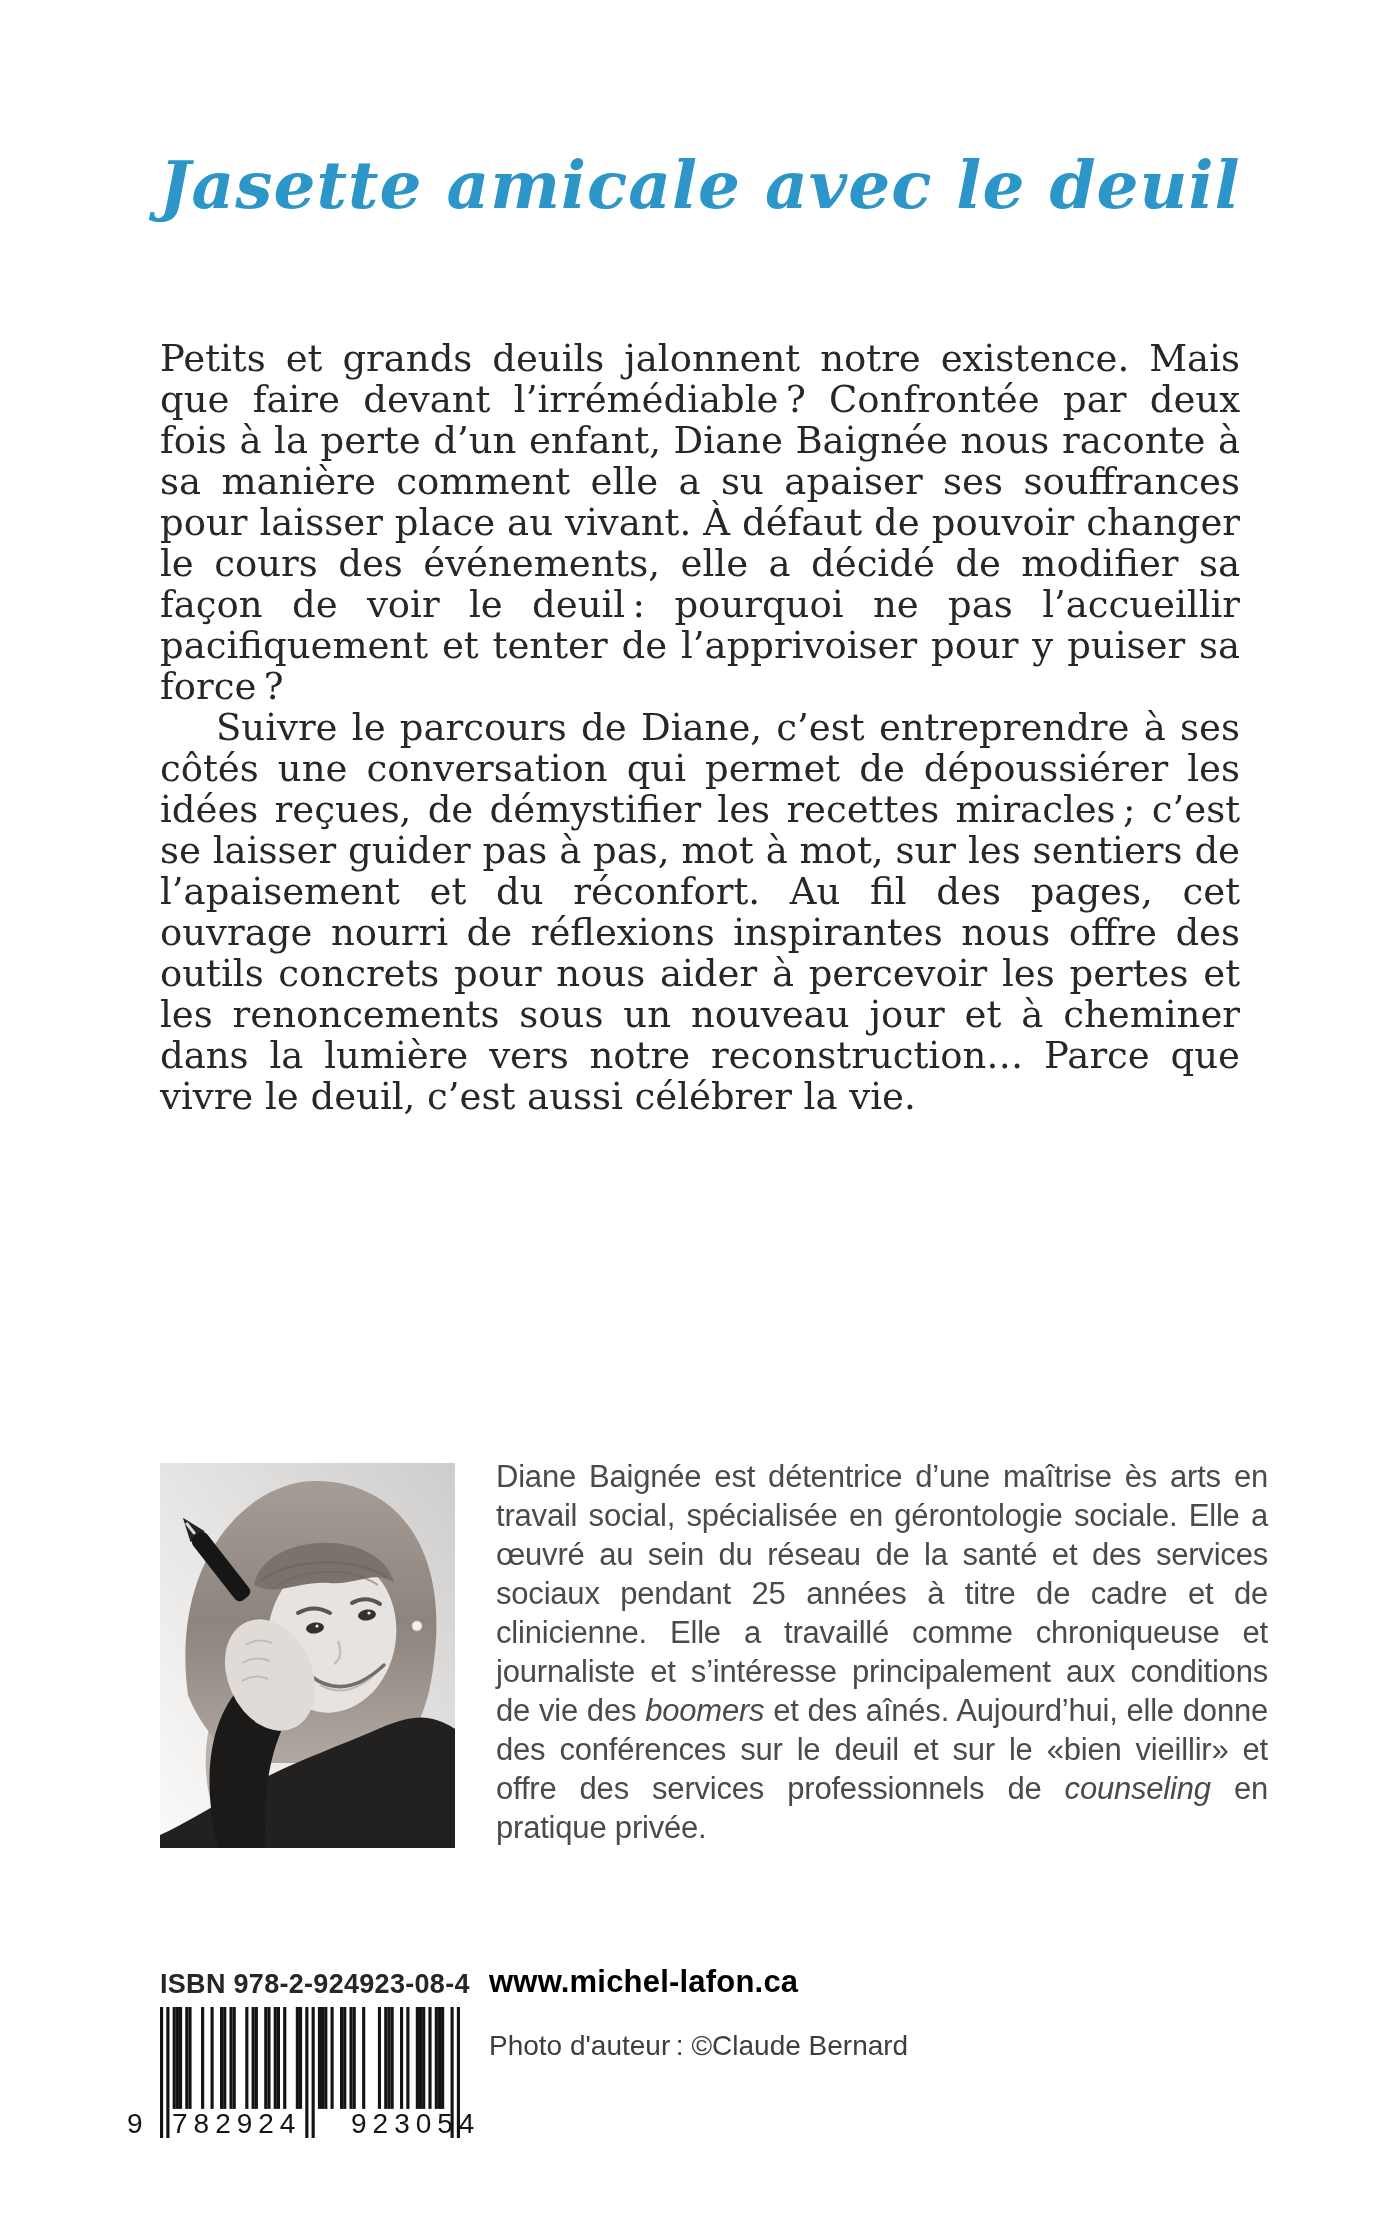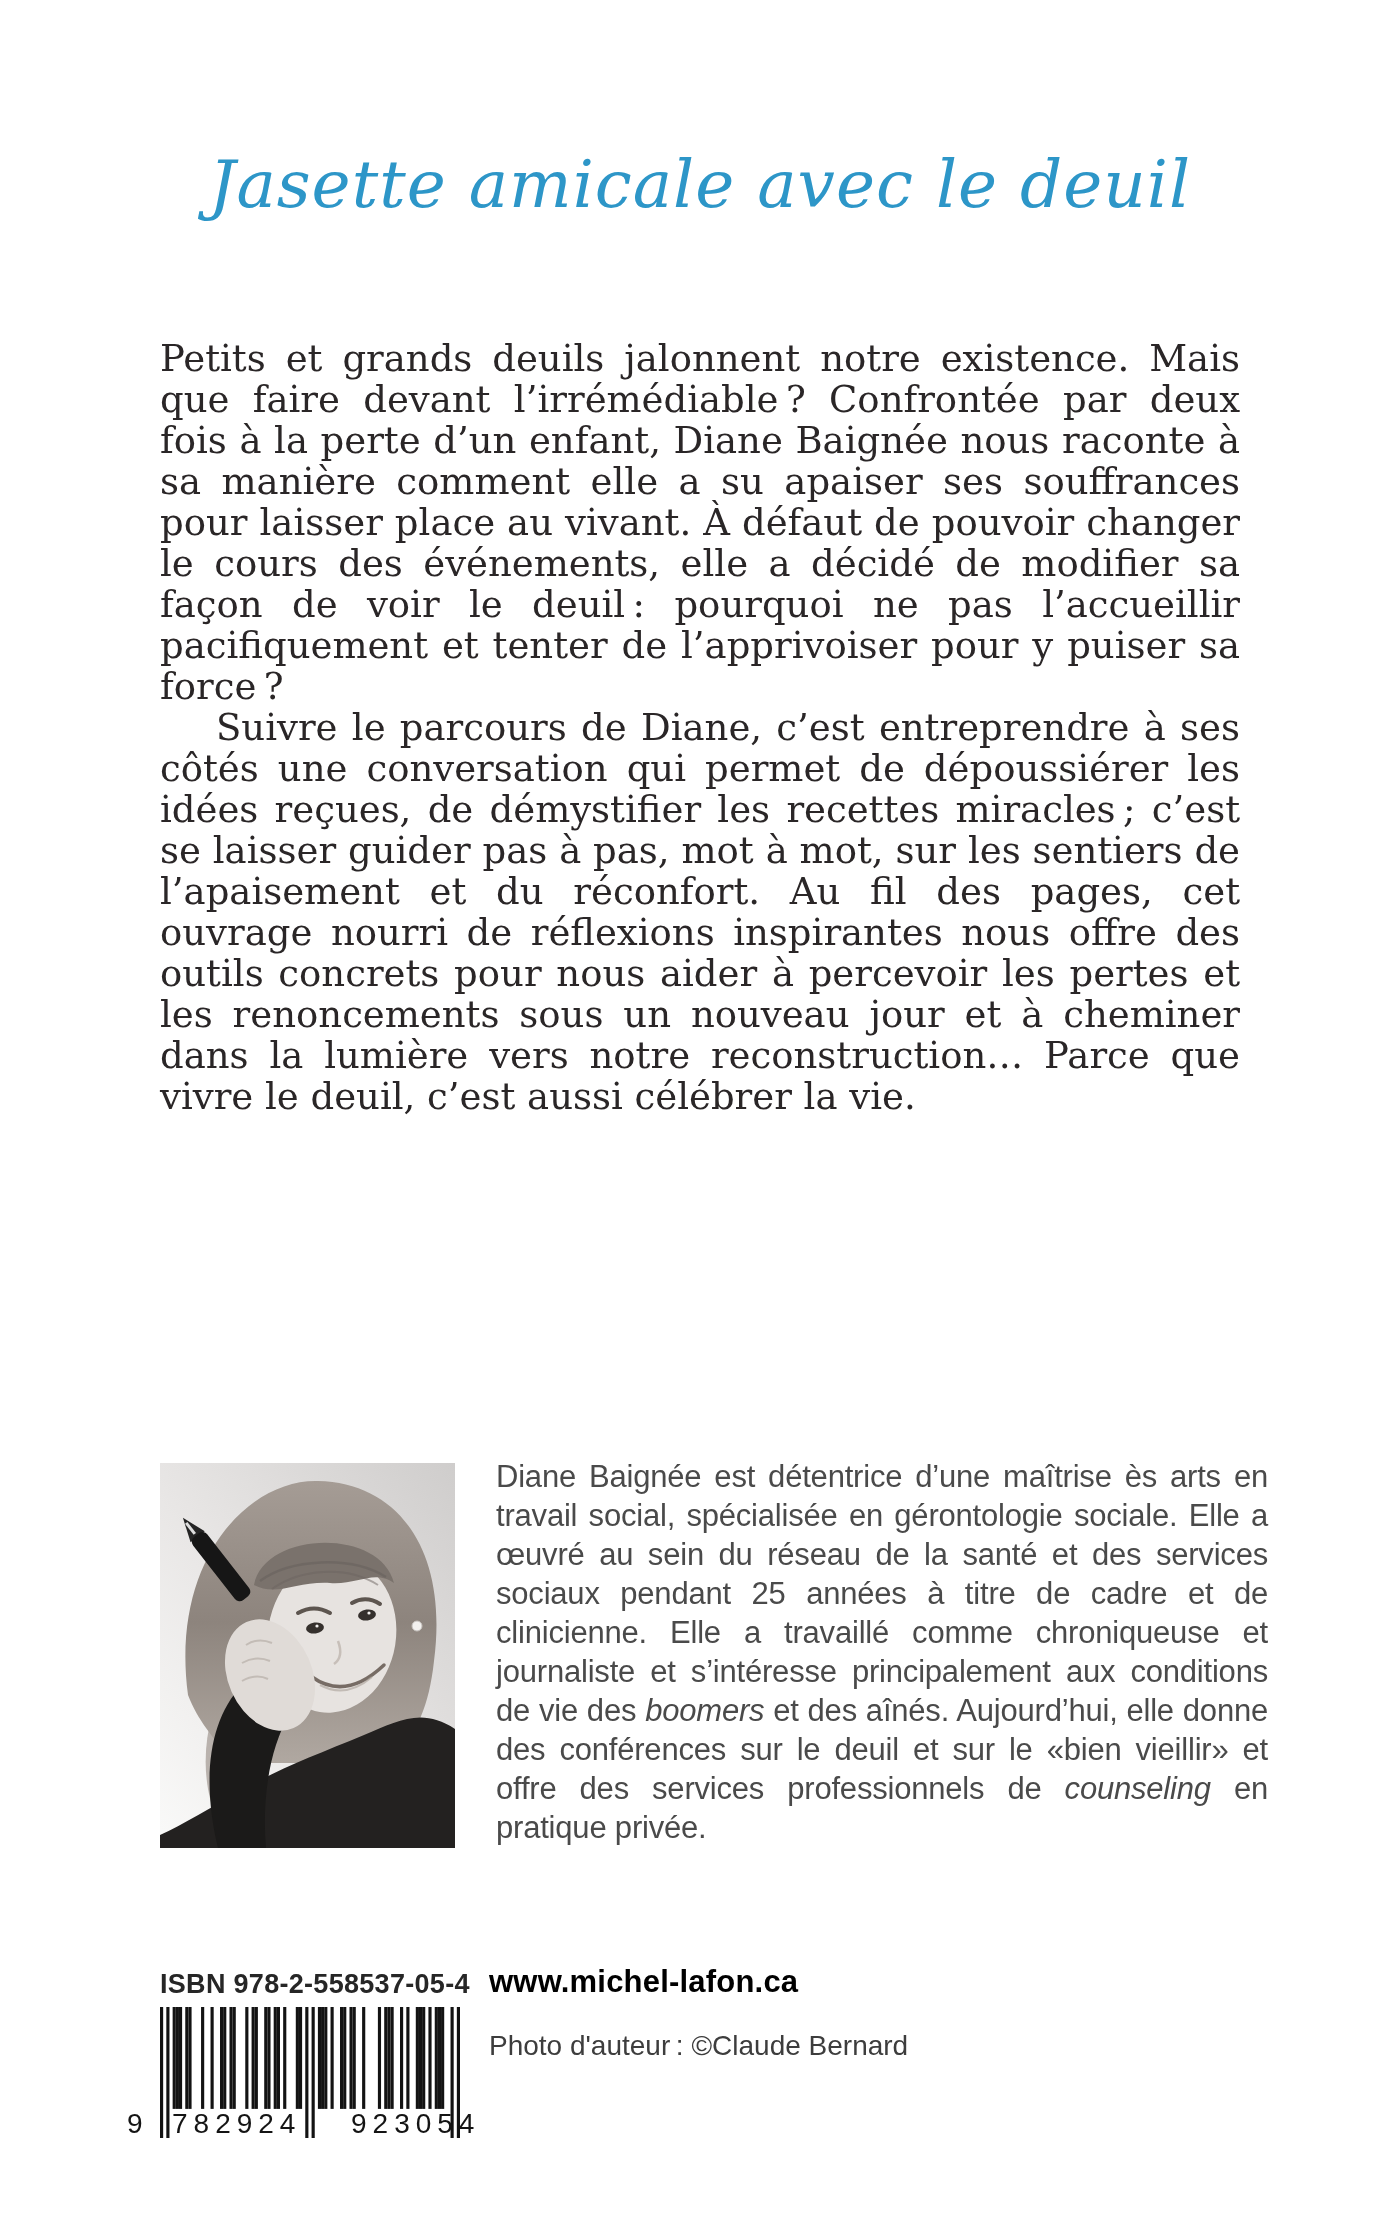--- a/index.html
+++ b/index.html
@@ -2,21 +2,21 @@
 <html><head>
 <meta charset="utf-8">
 <style>
   html,body{margin:0;padding:0;}
   body{
     width:1400px;height:2214px;position:relative;background:#ffffff;
     font-family:"Liberation Sans",sans-serif;color:#2a2627;overflow:hidden;
   }
   .title{
     position:absolute;top:146px;left:0;width:1400px;margin:0;text-align:center;
-    font-family:"DejaVu Serif",serif;font-style:italic;font-weight:400;
+    font-family:"DejaVu Serif",serif;font-style:italic;font-weight:700;
     font-size:66px;letter-spacing:1px;color:#2d96c8;
   }
   .synopsis{
     position:absolute;left:160px;top:338px;width:1080px;
     font-family:"DejaVu Serif",serif;font-size:37px;line-height:41px;
     color:#2a2627;text-align:justify;
   }
   .synopsis p{margin:0;}
   .synopsis p.indent{text-indent:56px;}
   .photo{
@@ -122,21 +122,21 @@
       </g>
 
       <circle cx="257" cy="163" r="5" fill="#f3f1ef" stroke="#c6c1bd" stroke-width="1"></circle>
     </svg>
   </figure>
 
   <section class="bio">
     <span>Diane Baignée est détentrice d’une maîtrise ès arts en travail social, spécialisée en gérontologie sociale. Elle a œuvré au sein du réseau de la santé et des services sociaux pendant 25 années à titre de cadre et de clinicienne. Elle a travaillé comme chroniqueuse et journaliste et s’intéresse principalement aux conditions de vie des </span><em>boomers</em><span> et des aînés. Aujourd’hui, elle donne des conférences sur le deuil et sur le «bien vieillir» et offre des services professionnels de </span><em>counseling</em><span> en pratique privée.</span>
   </section>
 
-  <div class="isbn">ISBN 978-2-558537-05-4</div>
+  <div class="isbn">ISBN 978-2-924923-08-4</div>
 
   <div class="barcode">
     <svg viewBox="0 0 95 36" preserveAspectRatio="none" xmlns="http://www.w3.org/2000/svg">
         <rect x="0" y="0" width="1" height="36"></rect>
         <rect x="2" y="0" width="1" height="36"></rect>
         <rect x="4" y="0" width="1" height="28"></rect>
         <rect x="5" y="0" width="1" height="28"></rect>
         <rect x="6" y="0" width="1" height="28"></rect>
         <rect x="8" y="0" width="1" height="28"></rect>
         <rect x="9" y="0" width="1" height="28"></rect>

